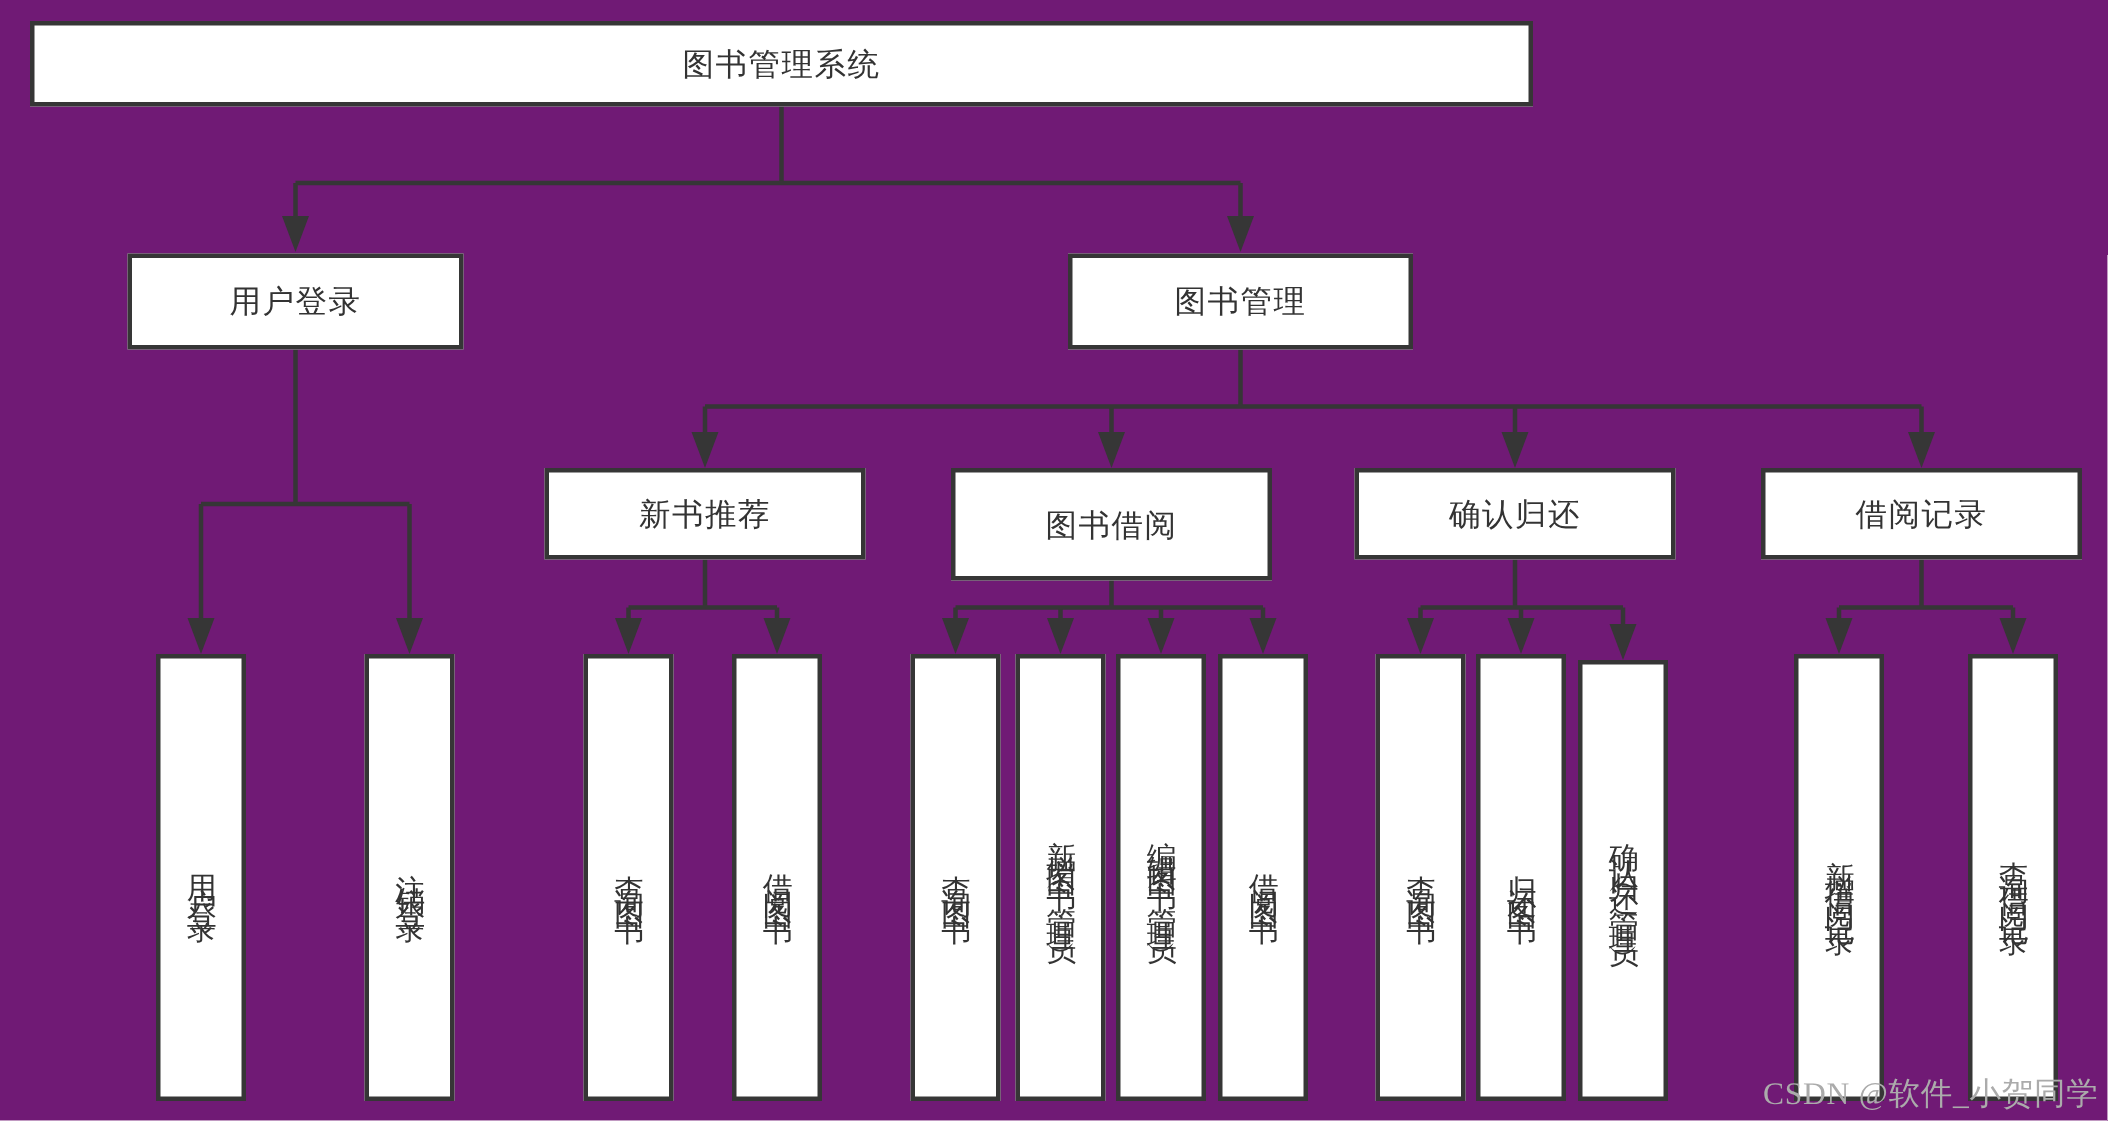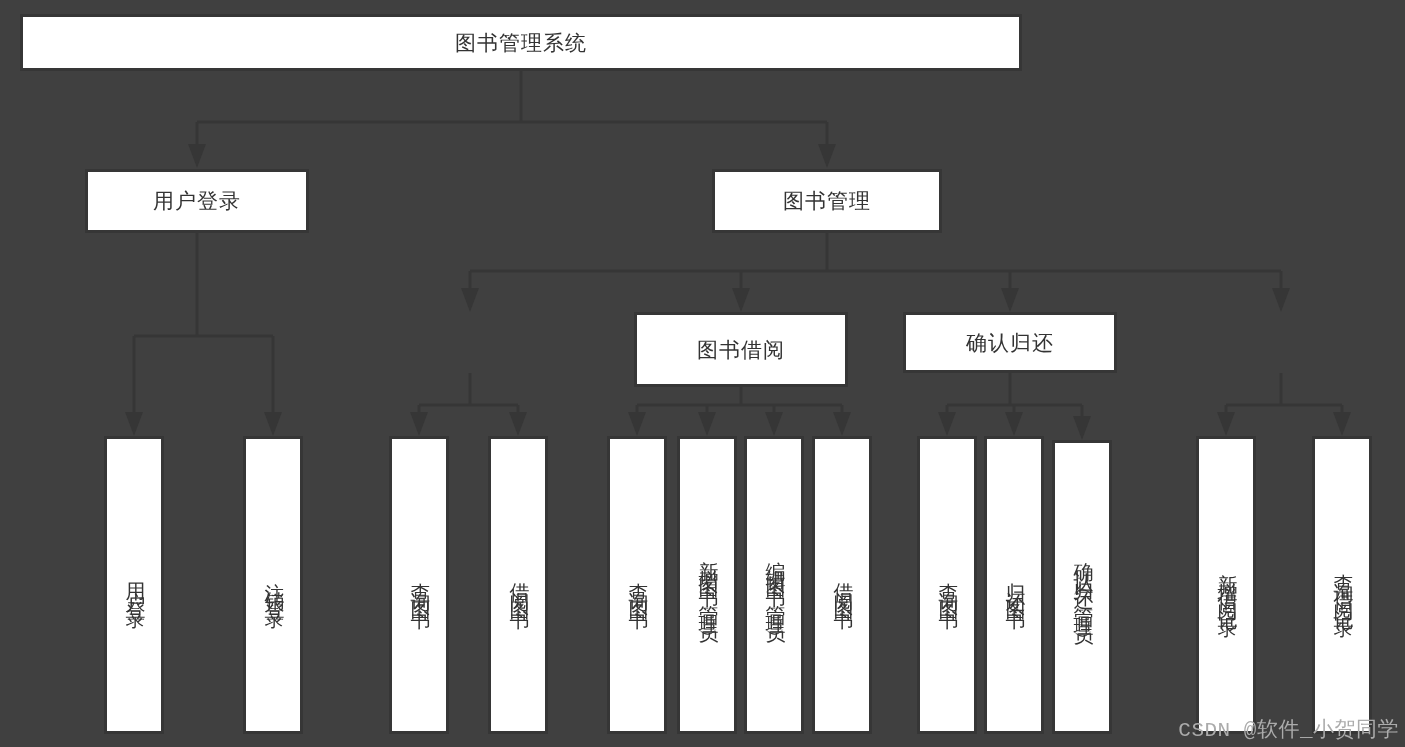--- a/index.html
+++ b/index.html
@@ -1,21 +1,21 @@
 <!DOCTYPE html>
 <html><head>
 <meta charset="utf-8">
 <style>
   html, body { margin: 0; padding: 0; background: #ffffff; }
   .canvas {
     position: relative;
     width: 1405px;
     height: 747px;
-    background: #404040;
-    font-family: Liberation Mono, monospace;
+    background: #701a75;
+    font-family: Liberation Serif, serif;
     overflow: hidden;
   }
   .connectors {
     position: absolute;
     left: 0; top: 0;
     width: 1405px; height: 747px;
   }
   .box {
     position: absolute;
     box-sizing: border-box;
@@ -82,25 +82,31 @@
     <span class="hlabel">图书管理系统</span>
   </div>
 
   <div class="box" style="left:85px; top:169px; width:224px; height:64px">
     <span class="hlabel">用户登录</span>
   </div>
   <div class="box" style="left:712px; top:169px; width:230px; height:64px">
     <span class="hlabel">图书管理</span>
   </div>
 
+  <div class="box" style="left:363px; top:312px; width:214px; height:61px">
+    <span class="hlabel">新书推荐</span>
+  </div>
   <div class="box" style="left:634px; top:312px; width:214px; height:75px">
     <span class="hlabel">图书借阅</span>
   </div>
   <div class="box" style="left:903px; top:312px; width:214px; height:61px">
     <span class="hlabel">确认归还</span>
+  </div>
+  <div class="box" style="left:1174px; top:312px; width:214px; height:61px">
+    <span class="hlabel">借阅记录</span>
   </div>
 
   <div class="box" style="left:104px; top:436px; width:60px; height:298px">
     <span class="vlabel">用户登录</span>
   </div>
   <div class="box" style="left:243px; top:436px; width:60px; height:298px">
     <span class="vlabel">注销登录</span>
   </div>
 
   <div class="box" style="left:389px; top:436px; width:60px; height:298px">

